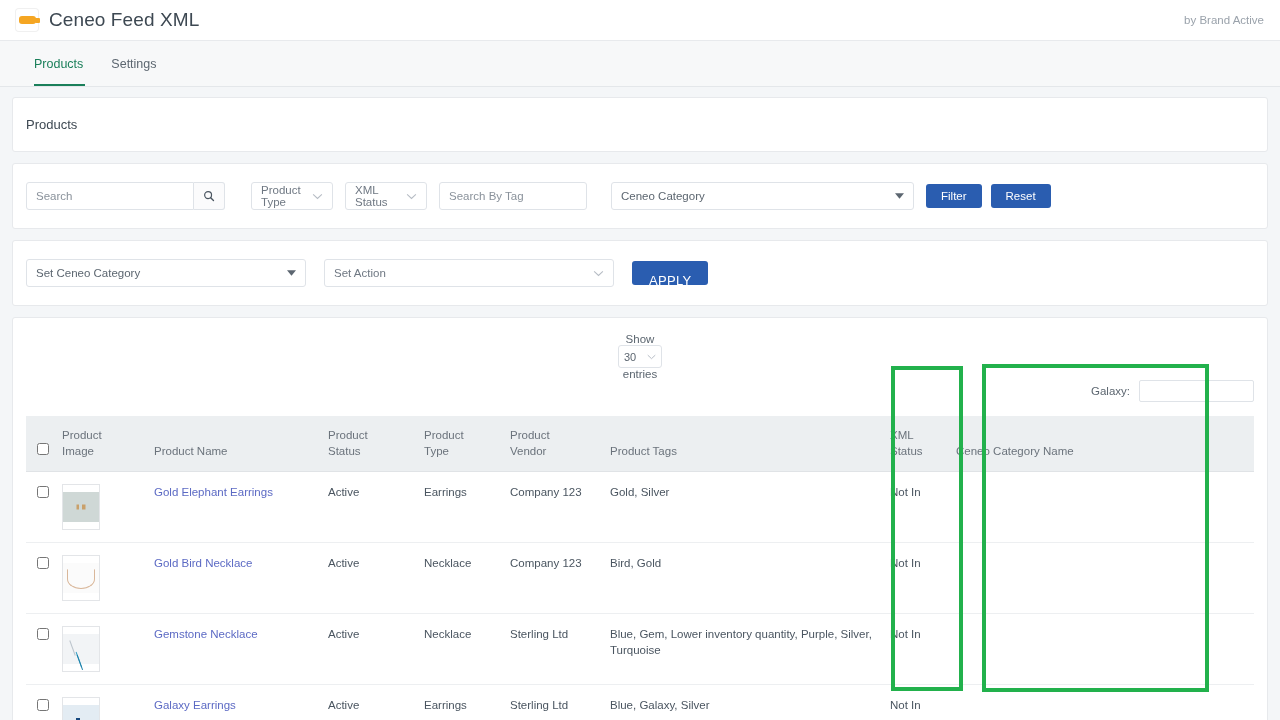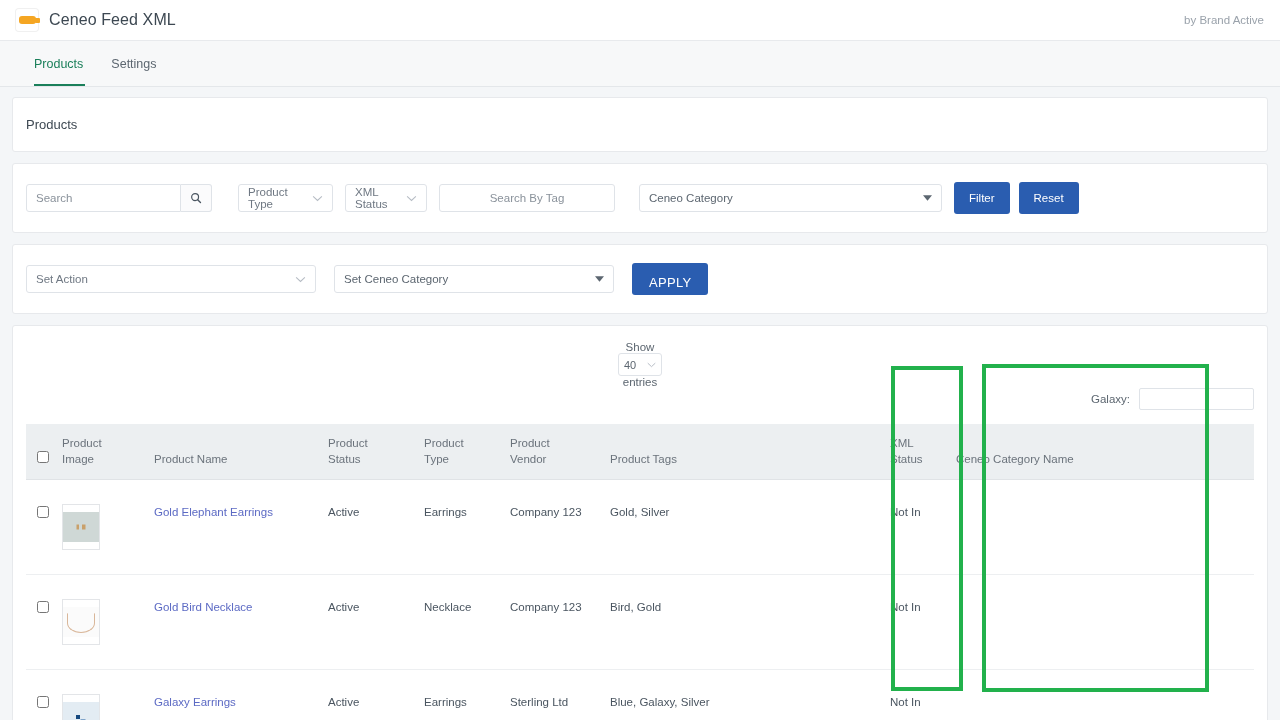--- a/index.html
+++ b/index.html
@@ -35,21 +35,21 @@
     position: relative;
   }
   .logo-pill::after {
     content: "";
     position: absolute;
     right: -4px; top: 1.5px;
     width: 5px; height: 5px;
     background: #f5a623;
     border-radius: 1px;
   }
-  .brand-title { font-size: 16px; color: #3d4852; letter-spacing: .1px; }
+  .brand-title { font-size: 19px; color: #3d4852; letter-spacing: .1px; }
   .topbar-right {
     margin-left: auto;
     font-size: 11.5px;
     color: #9aa2ab;
   }
 
   
   .tabbar {
     height: 46px;
     background: #f7f8f9;
@@ -94,43 +94,43 @@
     border: 1px solid #dfe3e8;
     border-radius: 3px;
     background: #fff;
     font-size: 11.5px;
     color: #8a929b;
     display: flex;
     align-items: center;
     padding: 0 9px;
   }
   .search-group { display: flex; margin-right: 26px; }
-  .search-group .ctrl { border-radius: 3px 0 0 3px; width: 155px; text-align: right; }
+  .search-group .ctrl { border-radius: 3px 0 0 3px; width: 168px; text-align: right; }
   .search-btn {
     width: 31px; height: 28px;
     border: 1px solid #dfe3e8;
     border-left: none;
     border-radius: 0 3px 3px 0;
     background: #fbfbfc;
     display: flex; align-items: center; justify-content: center;
     cursor: pointer;
   }
   .sel {
     justify-content: space-between;
     cursor: pointer;
     color: #6f7883;
   }
   .sel .chev { margin-left: 10px; flex: 0 0 auto; }
   .w-vendor { width: 155px; margin-right: 12px; }
-  .w-type   { width: 95px;  margin-right: 12px; }
+  .w-type   { width: 82px;  margin-right: 12px; }
   .w-xml    { width: 82px;  margin-right: 12px; }
-  .w-tag    { width: 176px; margin-right: 24px; justify-content: center; }
+  .w-tag    { width: 148px; margin-right: 24px; }
   .w-ceneo  { width: 303px; margin-right: 12px; color: #5c6670; }
   .btn {
-    height: 32px;
+    height: 24px;
     background: #2a5db0;
     color: #fff;
     border: none;
     border-radius: 3px;
     font-size: 11.5px;
     padding: 0 15px;
     cursor: pointer;
     font-family: inherit;
   }
   .btn + .btn { margin-left: 9px; }
@@ -175,21 +175,21 @@
     text-align: left;
     vertical-align: bottom;
     padding: 11px 6px 12px 6px;
     line-height: 16px;
     border-bottom: 1px solid #e0e3e6;
   }
   thead th .hd { display: block; }
   tbody td {
     font-size: 11.5px;
     color: #4a5560;
-    padding: 24px 6px;
+    padding: 12px 6px;
     vertical-align: top;
     border-bottom: 1px solid #edeff1;
     line-height: 16px;
   }
   .c-check { width: 30px; padding-left: 11px !important; }
   .c-img   { width: 92px; }
   .c-name  { width: 174px; }
   .c-status{ width: 96px; }
   .c-type  { width: 86px; }
   .c-vendor{ width: 100px; }
@@ -322,41 +322,41 @@
       <svg class="chev" width="9" height="6" viewBox="0 0 10 6">
         <path d="M0 0 L10 0 L5 6 Z" fill="#5c6670"></path>
       </svg>
     </div>
 
     <button class="btn">Filter</button>
     <button class="btn">Reset</button>
   </div>
 
   <div class="card action-card">
+    <div class="ctrl sel w-setceneo">
+      <span>Set Ceneo Category</span>
+      <svg class="chev" width="9" height="6" viewBox="0 0 10 6">
+        <path d="M0 0 L10 0 L5 6 Z" fill="#5c6670"></path>
+      </svg>
+    </div>
     <div class="ctrl sel w-action">
       <span>Set Action</span>
       <svg class="chev" width="11" height="7" viewBox="0 0 12 8">
         <path d="M1 1.5 L6 6.2 L11 1.5" fill="none" stroke="#b6bcc4" stroke-width="1.2"></path>
       </svg>
     </div>
-    <div class="ctrl sel w-setceneo">
-      <span>Set Ceneo Category</span>
-      <svg class="chev" width="9" height="6" viewBox="0 0 10 6">
-        <path d="M0 0 L10 0 L5 6 Z" fill="#5c6670"></path>
-      </svg>
-    </div>
     <button class="btn btn-apply">APPLY</button>
   </div>
 
   <div class="card table-card">
 
     <div class="table-controls">
       <span>Show</span>
       <span class="len-sel">
-        <span>40</span>
+        <span>30</span>
         <svg width="9" height="6" viewBox="0 0 12 8">
           <path d="M1 1.5 L6 6.2 L11 1.5" fill="none" stroke="#b6bcc4" stroke-width="1.3"></path>
         </svg>
       </span>
       <span>entries</span>
 
       <span class="tsearch">
         <span>Galaxy:</span>
         <input type="text" value="" style="">
       </span>
@@ -434,20 +434,39 @@
             <a class="prod-link">Gold Bird Necklace</a>
           </td>
           <td class="c-status">Active</td>
           <td class="c-type">Necklace</td>
           <td class="c-vendor">Company 123</td>
           <td class="c-tags">Bird, Gold</td>
           <td class="c-xml">Not In</td>
           <td class="c-ceneo"></td>
         </tr>
 
+        <tr>
+          <td class="c-check">
+            <input type="checkbox" style="">
+          </td>
+          <td class="c-img">
+            <span class="thumb t3">
+                <span class="inner"></span>
+              </span>
+          </td>
+          <td class="c-name">
+            <a class="prod-link">Gemstone Necklace</a>
+          </td>
+          <td class="c-status">Active</td>
+          <td class="c-type">Necklace</td>
+          <td class="c-vendor">Sterling Ltd</td>
+          <td class="c-tags">Blue, Gem, Lower inventory quantity, Purple, Silver, Turquoise</td>
+          <td class="c-xml">Not In</td>
+          <td class="c-ceneo"></td>
+        </tr>
 
         <tr>
           <td class="c-check">
             <input type="checkbox" style="">
           </td>
           <td class="c-img">
             <span class="thumb t4">
                 <span class="inner"></span>
               </span>
           </td>

